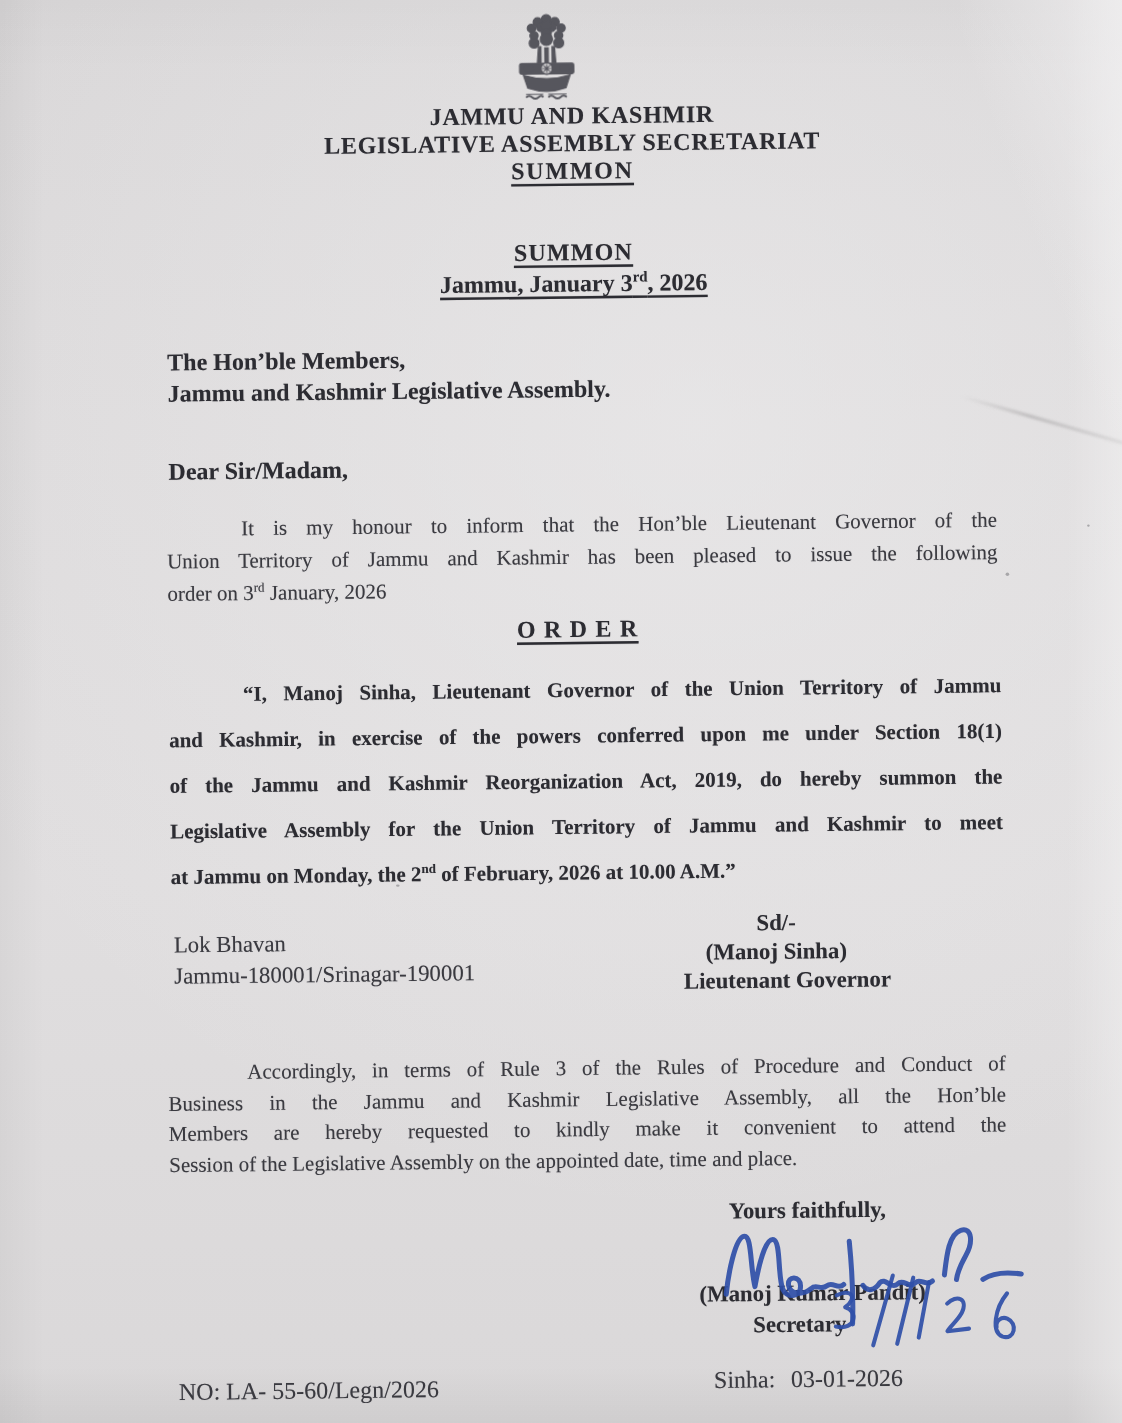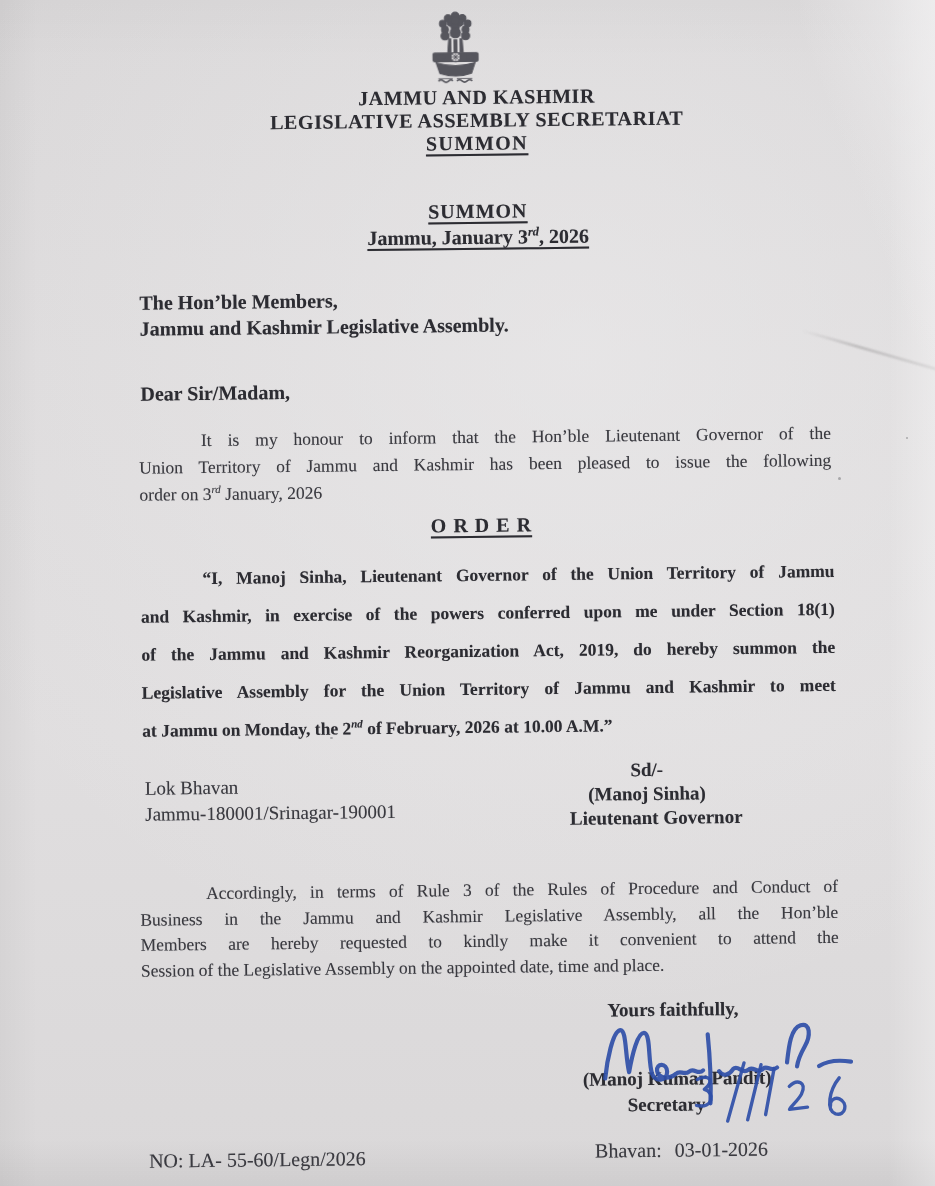--- a/index.html
+++ b/index.html
@@ -36,21 +36,21 @@
   .para .line { text-align:justify; text-align-last:justify; }
   .para .line:last-child { text-align-last:left; }
   .intro { left:140px; top:424px; width:692px; line-height:27px; }
   .intro .line:first-child { text-indent:62px; }
   .order-heading { top:514px; font-size:20px; font-weight:bold; letter-spacing:1px; color:var(--ink-bold,#2c2c32); }
   .order-para { left:140px; top:556px; width:694px; line-height:38px; font-weight:bold; color:var(--ink-bold,#2c2c32); }
   .order-para .line:first-child { text-indent:62px; }
   .closing { left:136px; top:878px; width:698px; line-height:25.5px; }
   .closing .line:first-child { text-indent:66px; }
 
-  sup { font-size:0.62em; line-height:0;font-style:italic; }
+  sup { font-size:0.62em; line-height:0; }
 
   .issuer-address { position:absolute; left:142px; top:772px; font-size:19px; line-height:26px; color:var(--ink,#3a3a40); }
   .sd-block { position:absolute; left:538px; top:760px; width:212px; text-align:center;
               font-size:19px; line-height:24px; font-weight:bold; color:var(--ink-bold,#2c2c32); }
   .sd-block .sd-designation { padding-left:18px; }
 
   .valediction { position:absolute; left:602px; top:1001px; font-size:19px; font-weight:bold; color:var(--ink-bold,#2c2c32); }
   .typed-name { position:absolute; left:560px; top:1068px; width:222px; text-align:center;
                 font-size:19px; line-height:26px; font-weight:bold; color:var(--ink-bold,#2c2c32); }
   .typed-name .sig-designation { display:block; padding-right:22px; }
@@ -198,17 +198,17 @@
         <path class="sig-path sig-thin" d="M155,48 L138,106"></path>
         <path class="sig-path sig-thin" d="M172,50 L158,105"></path>
         <path class="sig-path sig-thin" d="M185,54 L176,100"></path>
         <path class="sig-path sig-thin" d="M200,72 C208,64 218,68 212,80 C208,87 202,91 200,95 L218,93"></path>
         <path class="sig-path sig-thin" d="M250,64 C240,76 236,96 246,100 C256,103 259,89 250,85 C245,83 240,87 241,92"></path>
       </g>
     </svg>
 
     <div class="footer-ref">NO: LA- 55-60/Legn/2026</div>
     <div class="footer-dated">
-      <span>Bhavan:</span><span class="dated-value">03-01-2026</span>
+      <span>Sinha:</span><span class="dated-value">03-01-2026</span>
     </div>
 
   </div>
 </div>
 
 </body></html>

